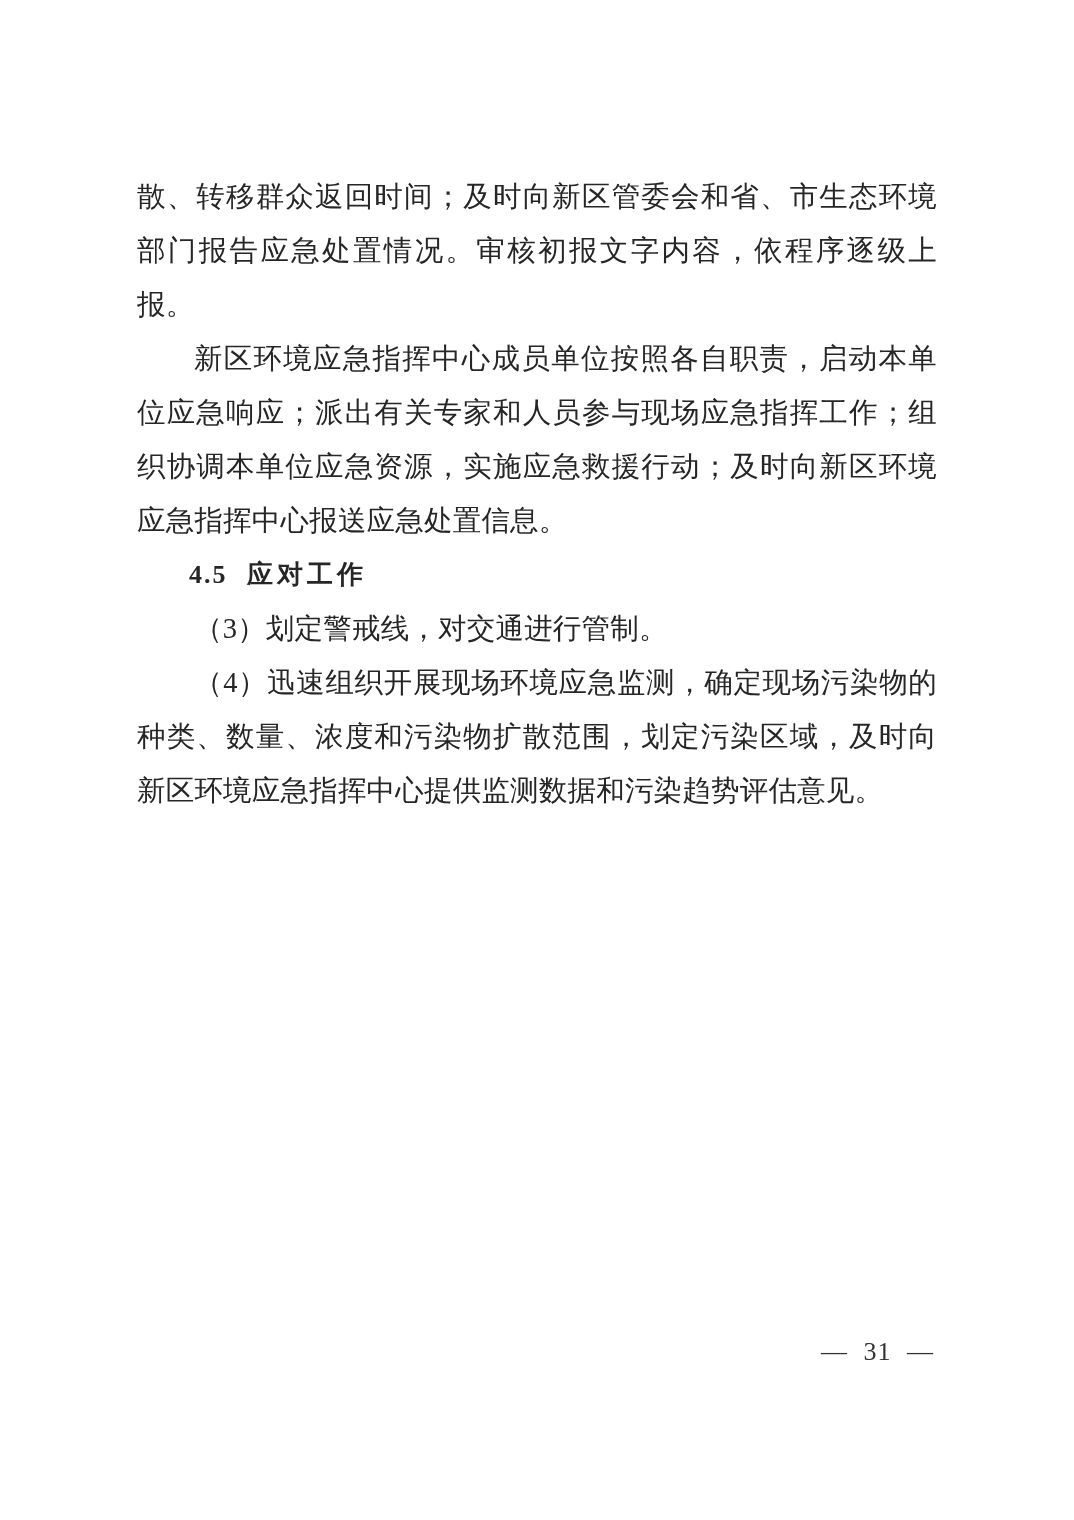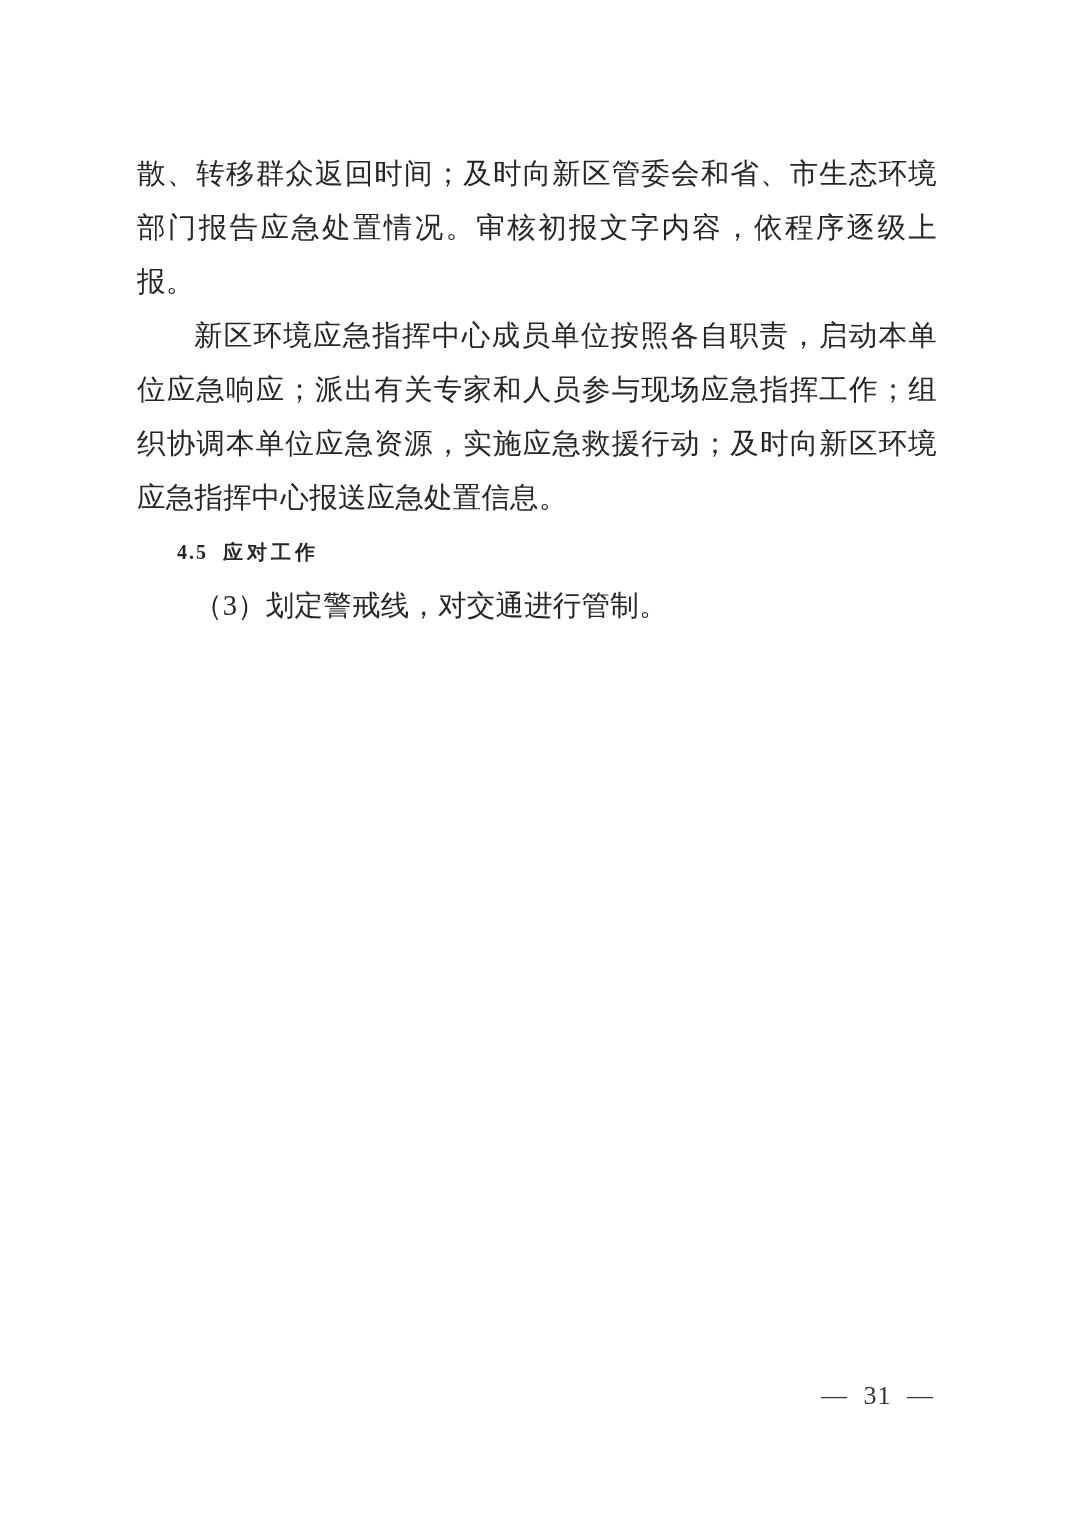--- a/index.html
+++ b/index.html
@@ -14,58 +14,58 @@
     height: 1520px;
     background: #ffffff;
     overflow: hidden;
     font-family: "Liberation Serif", "DejaVu Serif", serif;
     color: #262626;
   }
 
   .content {
     position: absolute;
     left: 137px;
-    top: 147px;
+    top: 170px;
     width: 800px;
     font-size: 28.5px;
     line-height: 54px;
     text-align: justify;
     text-justify: inter-character;
     letter-spacing: 0.2px;
   }
 
   .para {
     text-align: justify;
   }
 
   .para.indent {
     text-indent: 2em;
   }
 
   .heading {
     font-weight: bold;
-    font-size: 20px;
+    font-size: 26px;
     line-height: 54px;
     text-indent: 2em;
     white-space: nowrap;
     text-align: left;
   }
 
   .heading .sec-num {
     margin-right: 0.75em;
     letter-spacing: 2px;
   }
 
   .heading .sec-title {
     letter-spacing: 4px;
   }
 
   .footer {
     position: absolute;
-    top: 1380px;
+    top: 1336px;
     right: 140px;
     font-size: 26px;
     line-height: 32px;
     color: #333333;
     word-spacing: 8px;
     letter-spacing: 1px;
     font-family: "Liberation Serif", "DejaVu Serif", serif;
   }
 </style>
 </head>
@@ -81,19 +81,20 @@
 
     <h2 class="heading">
       <span class="sec-num">4.5</span><span class="sec-title">应对工作</span>
     </h2>
 
 
     <p class="para indent">（3）划定警戒线，对交通进行管制。</p>
 
 
 
+    <p class="para indent">（4）迅速组织开展现场环境应急监测，确定现场污染物的种类、数量、浓度和污染物扩散范围，划定污染区域，及时向新区环境应急指挥中心提供监测数据和污染趋势评估意见。</p>
 
 
   </div>
 
   <div class="footer">— 31 —</div>
 
 </div>
 
 </body></html>

